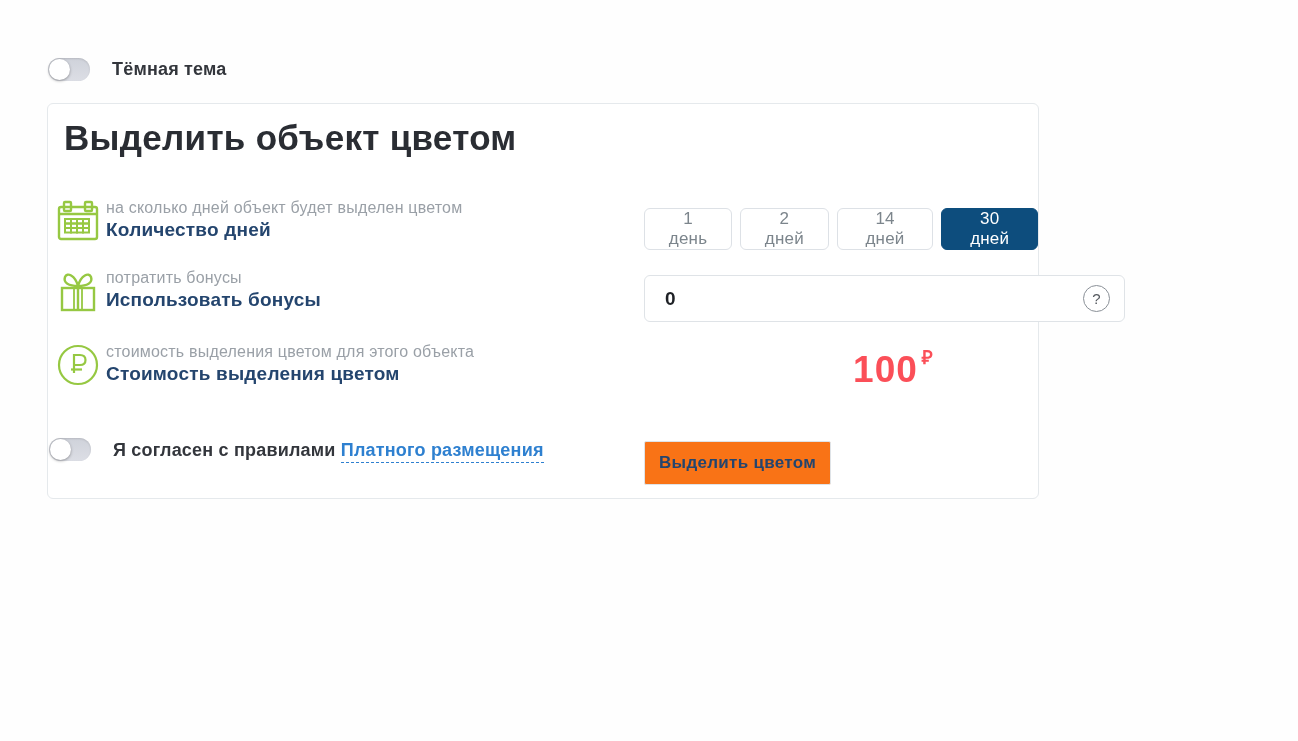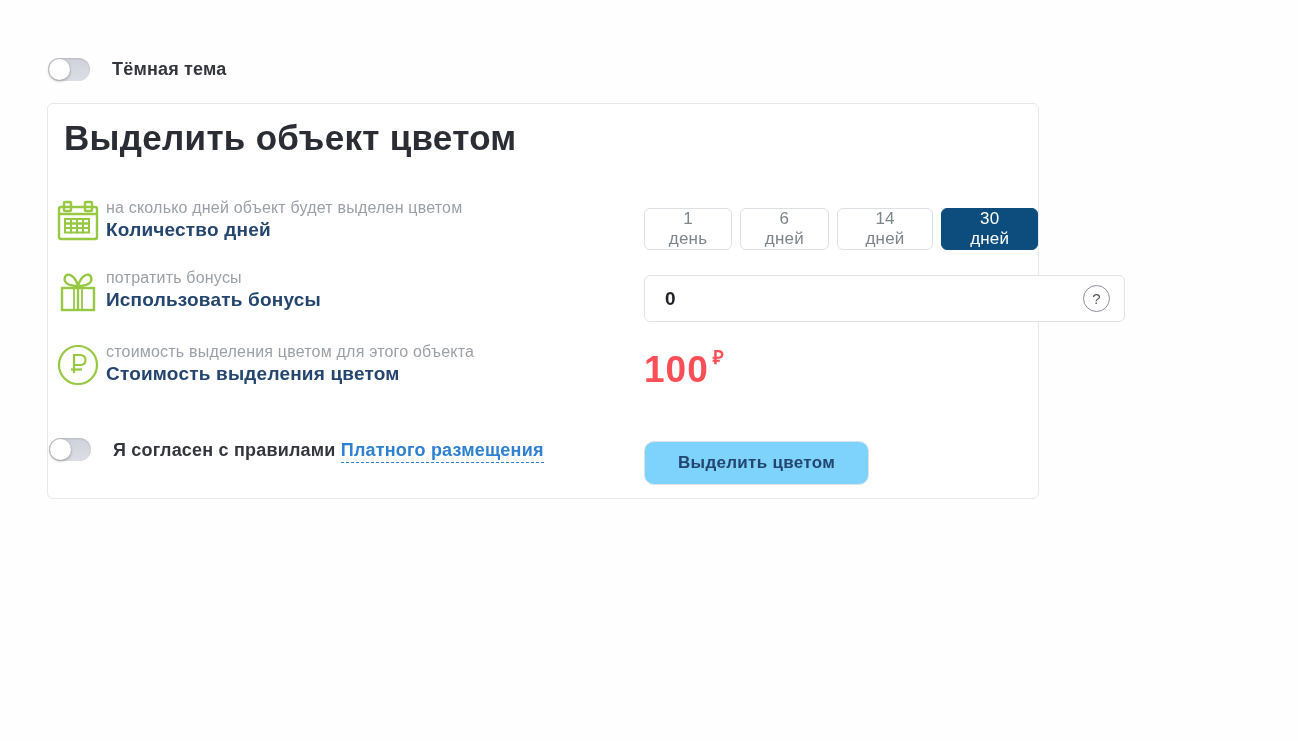--- a/index.html
+++ b/index.html
@@ -98,21 +98,21 @@
     width:27px; height:27px;
     border:1.5px solid #8a9097; border-radius:50%;
     display:flex; align-items:center; justify-content:center;
     font-size:15px; color:#55595f;
     cursor:pointer; background:#fff;
   }
 
   
   .price {
     position:absolute; left:596px; top:240px; width:498px;
-    text-align:left;
+    text-align:center;
     color:#fb4f58;
     font-weight:800;
   }
   .price .amount { font-size:37px; letter-spacing:1px; }
   .price .currency { font-size:19px; vertical-align:18px; margin-left:4px; font-weight:700; }
 
   
   .agree-row {
     position:absolute; left:1px; top:334px;
     display:flex; align-items:flex-end; gap:22px;
@@ -122,23 +122,23 @@
     font-size:18px; font-weight:600; color:#2e80d0;
     text-decoration:none;
     border-bottom:1px dashed #2e80d0;
     padding-bottom:2px;
     cursor:pointer;
   }
 
   
   .submit-btn {
     position:absolute; left:596px; top:337px;
-    height:44px; padding:0 33px;
-    background:#7dd3fc;
-    border:1px solid #dfe3e7; border-radius:10px;
+    height:44px; padding:0 14px;
+    background:#f97316;
+    border:1px solid #dfe3e7; border-radius:2px;
     font-family:"Liberation Sans", sans-serif;
     font-size:17px; font-weight:700; color:#24456e;
     letter-spacing:.3px;
     cursor:pointer;
   }
 
   .icon-box svg { display:block; }
 </style>
 </head>
 <body>
@@ -178,21 +178,21 @@
       </svg>
     </span>
     <span class="texts">
       <div class="caption">на сколько дней объект будет выделен цветом</div>
       <div class="row-label">Количество дней</div>
     </span>
   </div>
 
   <div class="day-group">
     <button class="day-btn">1 день</button>
-    <button class="day-btn">6 дней</button>
+    <button class="day-btn">2 дней</button>
     <button class="day-btn">14 дней</button>
     <button class="day-btn selected">30 дней</button>
   </div>
 
   <div class="info-row row-bonus">
     <span class="icon-box">
       <svg width="46" height="46" viewBox="0 0 46 46" fill="none" stroke="#96c842" stroke-width="2.4">
         <rect x="7" y="20" width="32" height="22"></rect>
         <line x1="23" y1="20" x2="23" y2="42"></line>
         <line x1="19" y1="20" x2="19" y2="42" stroke-width="1.8"></line>

